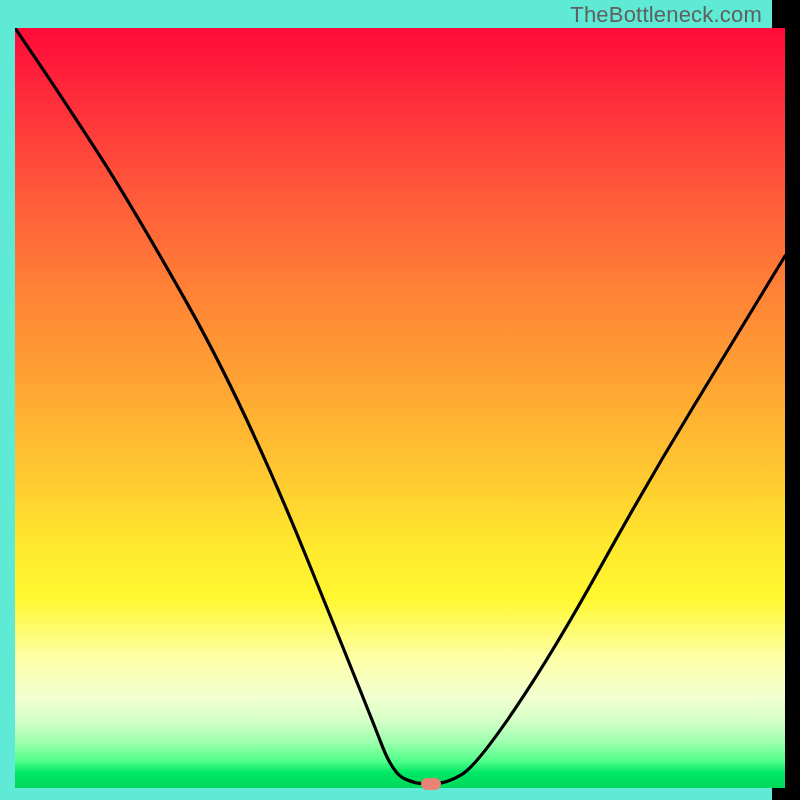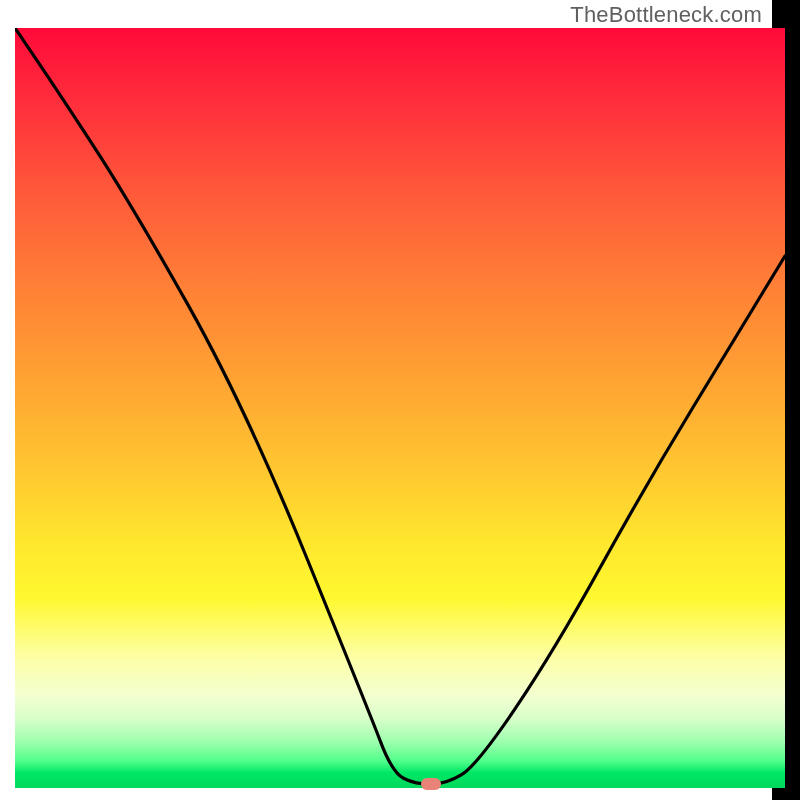--- a/index.html
+++ b/index.html
@@ -8,21 +8,21 @@
     width: 800px;
     height: 800px;
     background: #000;
     font-family: Arial, Helvetica, sans-serif;
     overflow: hidden;
   }
   .stage {
     position: relative;
     width: 772px;
     height: 800px;
-    background: #ffffff;
+    background: #5eead4;
   }
   .watermark {
     position: absolute;
     top: 2px;
     right: 10px;
     color: #606060;
     font-size: 22px;
     font-weight: 500;
     letter-spacing: 0.2px;
     z-index: 5;

